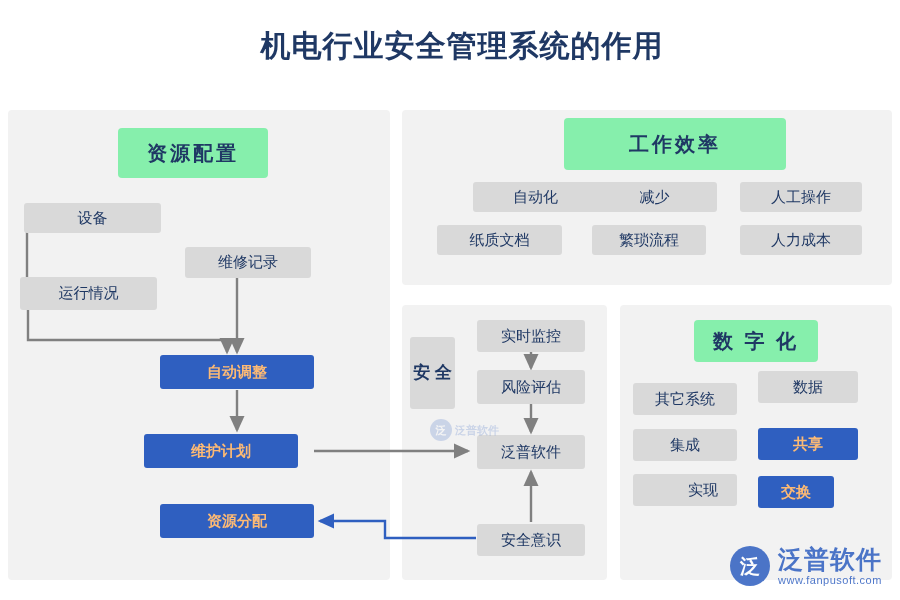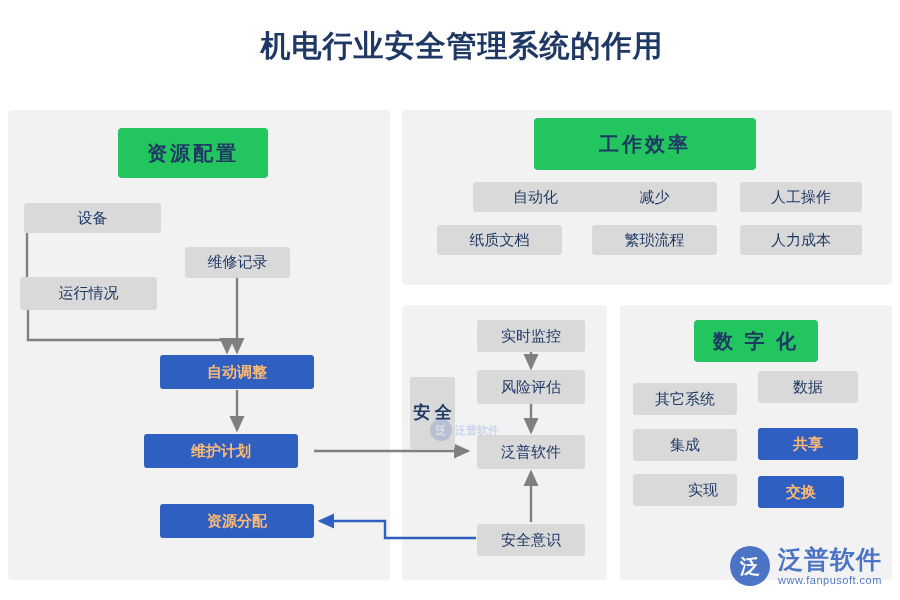--- a/index.html
+++ b/index.html
@@ -26,21 +26,21 @@
     letter-spacing: 1px;
     padding-left: 12px;
   }
   .panel {
     position: absolute;
     background: #F2F2F2;
     border-radius: 4px;
   }
   .sect-title {
     position: absolute;
-    background: #22c55e;
+    background: #86efac;
     border-radius: 4px;
     color: #1F3864;
     font-size: 20px;
     font-weight: bold;
     display: flex;
     align-items: center;
     justify-content: center;
     letter-spacing: 3px;
   }
   .gbox {
@@ -73,21 +73,20 @@
     background: #D9D9D9;
     border-radius: 3px;
     color: #1F3864;
     font-size: 17px;
     font-weight: bold;
     display: flex;
     flex-direction: column;
     align-items: center;
     justify-content: center;
     line-height: 1.15;
-    margin-top: 40px;
   }
   svg.arrows {
     position: absolute;
     left: 0;
     top: 0;
     width: 900px;
     height: 600px;
     pointer-events: none;
   }
   .wm-center {
@@ -187,49 +186,49 @@
 
   <path d="M531,404 L531,432" stroke="#808080" stroke-width="2.4" fill="none" marker-end="url(#ah-gray)"></path>
 
   <path d="M531,522 L531,472" stroke="#808080" stroke-width="2.4" fill="none" marker-end="url(#ah-gray)"></path>
 
   <path d="M476,538 L385,538 L385,521 L320,521" stroke="#2F5FC0" stroke-width="2.4" fill="none" marker-end="url(#ah-blue)"></path>
 </svg>
 
 <div class="sect-title" style="left:118px; top:128px; width:150px; height:50px;">资源配置</div>
 <div class="gbox" style="left:24px; top:203px; width:137px; height:30px;">设备</div>
-<div class="gbox" style="left:185px; top:247px; width:105px; height:31px;">维修记录</div>
+<div class="gbox" style="left:185px; top:247px; width:126px; height:31px;">维修记录</div>
 <div class="gbox" style="left:20px; top:277px; width:137px; height:33px;">运行情况</div>
 <div class="bbox" style="left:160px; top:355px; width:154px; height:34px;">自动调整</div>
 <div class="bbox" style="left:144px; top:434px; width:154px; height:34px;">维护计划</div>
 <div class="bbox" style="left:160px; top:504px; width:154px; height:34px;">资源分配</div>
 
-<div class="sect-title" style="left:534px; top:118px; width:222px; height:52px;">工作效率</div>
+<div class="sect-title" style="left:564px; top:118px; width:222px; height:52px;">工作效率</div>
 <div class="gbox" style="left:437px; top:182px; width:125px; height:30px;margin-left:36px;">自动化</div>
 <div class="gbox" style="left:592px; top:182px; width:125px; height:30px;">减少</div>
 <div class="gbox" style="left:740px; top:182px; width:122px; height:30px;">人工操作</div>
 <div class="gbox" style="left:437px; top:225px; width:125px; height:30px;">纸质文档</div>
-<div class="gbox" style="left:592px; top:225px; width:125px; height:30px;">繁琐流程</div>
+<div class="gbox" style="left:592px; top:225px; width:114px; height:30px;">繁琐流程</div>
 <div class="gbox" style="left:740px; top:225px; width:122px; height:30px;">人力成本</div>
 
 <div class="vsect" style="left:410px; top:337px; width:45px; height:72px;">
   <span>安 全</span>
 </div>
 <div class="gbox" style="left:477px; top:320px; width:108px; height:32px;">实时监控</div>
 <div class="gbox" style="left:477px; top:370px; width:108px; height:34px;">风险评估</div>
 <div class="gbox" style="left:477px; top:435px; width:108px; height:34px;">泛普软件</div>
 <div class="gbox" style="left:477px; top:524px; width:108px; height:32px;">安全意识</div>
 
 <div class="sect-title" style="left:694px; top:320px; width:124px; height:42px;">数 字 化</div>
 <div class="gbox" style="left:633px; top:383px; width:104px; height:32px;">其它系统</div>
 <div class="gbox" style="left:758px; top:371px; width:100px; height:32px;">数据</div>
 <div class="gbox" style="left:633px; top:429px; width:104px; height:32px;">集成</div>
 <div class="bbox" style="left:758px; top:428px; width:100px; height:32px;">共享</div>
 <div class="gbox" style="left:633px; top:474px; width:104px; height:32px;padding-left:36px;">实现</div>
-<div class="bbox" style="left:758px; top:476px; width:86px; height:32px;">交换</div>
+<div class="bbox" style="left:758px; top:476px; width:76px; height:32px;">交换</div>
 
 <div class="wm-center">
   <div class="circ">泛</div>
   <span>泛普软件</span>
 </div>
 
 <div class="brand">
   <div class="logo">泛</div>
   <div class="btxt">
     <span class="bname">泛普软件</span>

